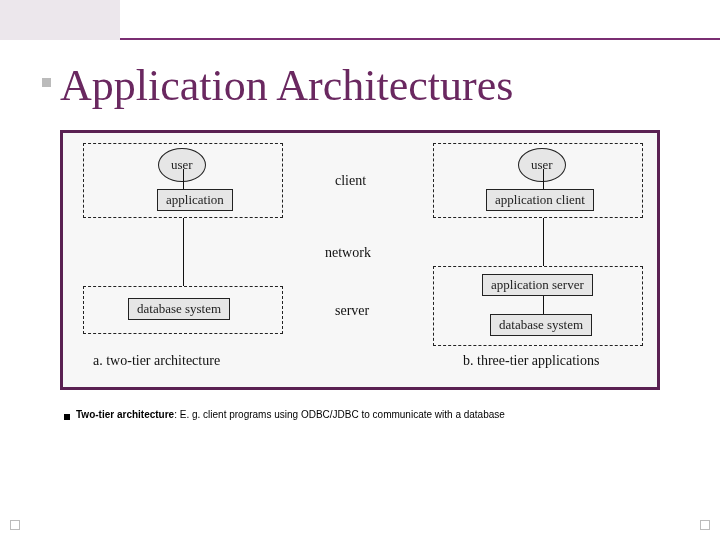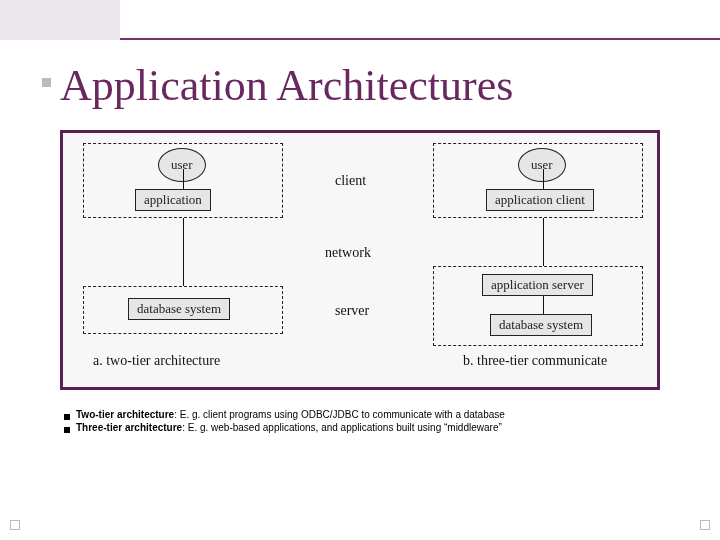--- a/index.html
+++ b/index.html
@@ -120,21 +120,21 @@
 </div>
 
 <div class="slide-title">Application Architectures</div>
 
 <div class="figure-frame">
   <div class="diagram">
 
     <div class="dash-group" style="left:20px; top:10px; width:200px; height:75px;"></div>
     <div class="node-oval" style="left:95px; top:15px;">user</div>
     <div class="vline" style="left:120px; top:36px; height:20px;"></div>
-    <div class="node-box" style="left:72px; top:56px;">application</div>
+    <div class="node-box" style="left:94px; top:56px;">application</div>
 
     <div class="vline" style="left:120px; top:85px; height:68px;"></div>
 
     <div class="dash-group" style="left:20px; top:153px; width:200px; height:48px;"></div>
     <div class="node-box" style="left:65px; top:165px;">database system</div>
 
     <div class="label" style="left:30px; top:220px;">a.  two-tier architecture</div>
 
     <div class="label" style="left:272px; top:40px;">client</div>
     <div class="label" style="left:262px; top:112px;">network</div>
@@ -145,30 +145,26 @@
     <div class="vline" style="left:480px; top:36px; height:20px;"></div>
     <div class="node-box" style="left:423px; top:56px;">application client</div>
 
     <div class="vline" style="left:480px; top:85px; height:48px;"></div>
 
     <div class="dash-group" style="left:370px; top:133px; width:210px; height:80px;"></div>
     <div class="node-box" style="left:419px; top:141px;">application server</div>
     <div class="vline" style="left:480px; top:163px; height:18px;"></div>
     <div class="node-box" style="left:427px; top:181px;">database system</div>
 
-    <div class="label" style="left:400px; top:220px;">b.  three-tier communicate</div>
+    <div class="label" style="left:400px; top:220px;">b.  three-tier applications</div>
 
   </div>
 </div>
 
 <div class="bottom-text">
   <span class="block">
     <span class="bullet"></span>
     <b><span>Two-tier architecture</span></b><span>:  E. g. client programs using ODBC/JDBC to communicate with a database</span>
   </span>
-  <span class="block">
-    <span class="bullet"></span>
-    <b><span>Three-tier architecture</span></b><span>: E. g. web-based applications, and applications built using “middleware”</span>
-  </span>
 </div>
 
 <div class="deco-square" style="left:10px; bottom:10px;"></div>
 <div class="deco-square" style="right:10px; bottom:10px;"></div>
 
 </body></html>

